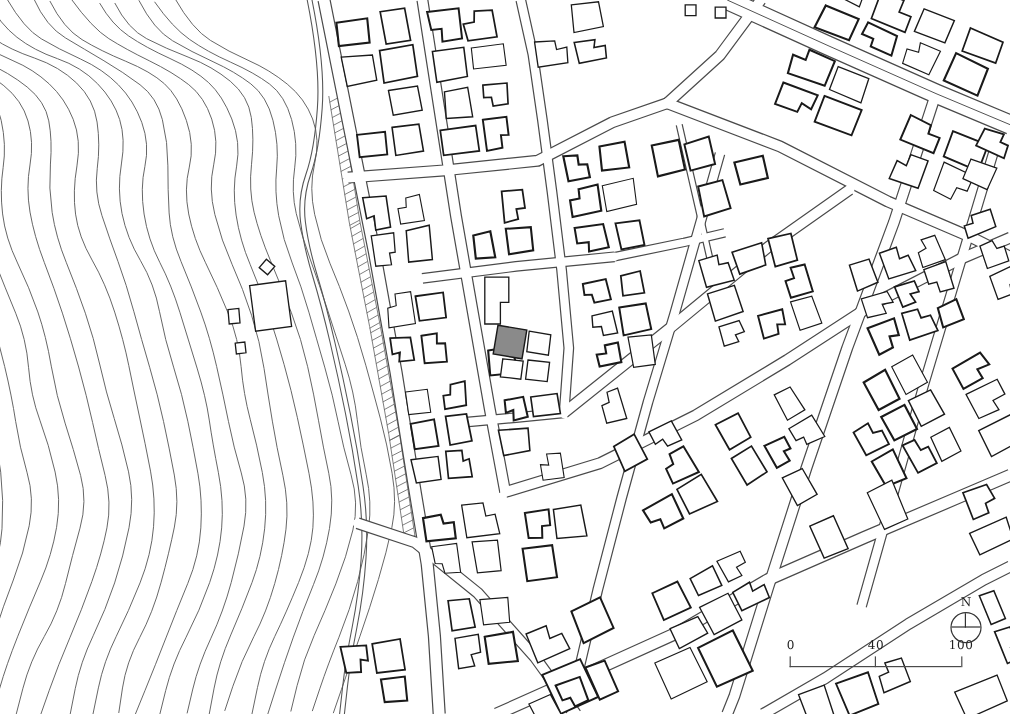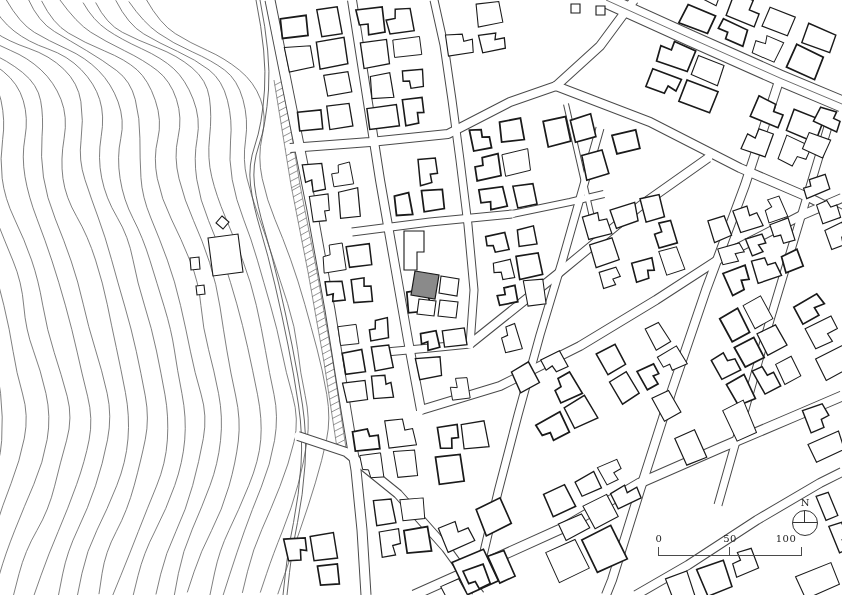--- a/index.html
+++ b/index.html
@@ -11,21 +11,21 @@
   #scalebar .bar{position:absolute;left:8px;top:22px;width:143px;height:0;
                  border-top:1px solid #4a4a4a;}
   #scalebar .tick{position:absolute;top:14px;width:0;height:9px;border-left:1px solid #4a4a4a;}
   #scalebar .t0{left:8px}.#scalebar .t1{}
   #scalebar .tick.t1{left:79px}
   #scalebar .tick.t2{left:151px}
   #scalebar .lbl{position:absolute;top:0;font-size:10px;color:#222;transform:translateX(-50%);
                  white-space:nowrap;letter-spacing:0.5px;}
   #scalebar .l0{left:9px}
   #scalebar .l1{left:80px}
-  #scalebar .l2{left:136px}
+  #scalebar .l2{left:151px}
   
   #north{position:absolute;left:780px;top:497px;width:50px;height:62px;text-align:center;}
   #north .nlbl{font-size:10px;color:#222;line-height:12px;}
   #north .circle{position:relative;width:26px;height:26px;margin:1px auto 0;
                  border:1px solid #333;border-radius:50%;box-sizing:border-box;}
   #north .hline{position:absolute;left:0;right:0;top:11px;height:0;border-top:1px solid #333;}
   #north .vline{position:absolute;left:11px;top:0;height:12px;width:0;border-left:1px solid #333;}
 </style>
 </head>
 <body>
@@ -409,21 +409,21 @@
         <path d="M571 4 L580 4 L580 13 L571 13 Z" fill="#ffffff" stroke="#1a1a1a" stroke-width="1.1"></path>
         <path d="M596 6 L605 6 L605 15 L596 15 Z" fill="#ffffff" stroke="#1a1a1a" stroke-width="1.1"></path>
       </g>
       <g>
         <path d="M415 271 L439 275 L435 299 L411 295 Z" fill="#8a8a8a" stroke="#1a1a1a" stroke-width="1.2"></path>
       </g>
     </svg>
 
   <div id="scalebar">
     <span class="lbl l0">0</span>
-    <span class="lbl l1">50</span>
+    <span class="lbl l1">40</span>
     <span class="lbl l2">100</span>
     <div class="tick t0" style="left:8px"></div>
     <div class="tick t1"></div>
     <div class="tick t2"></div>
     <div class="bar"></div>
   </div>
 
   <div id="north">
     <div class="nlbl">N</div>
     <div class="circle">

